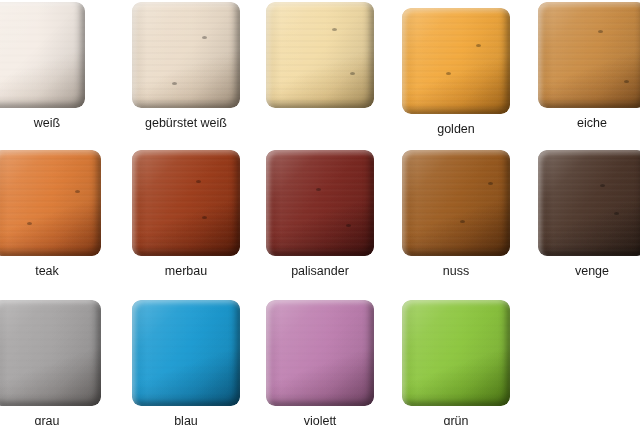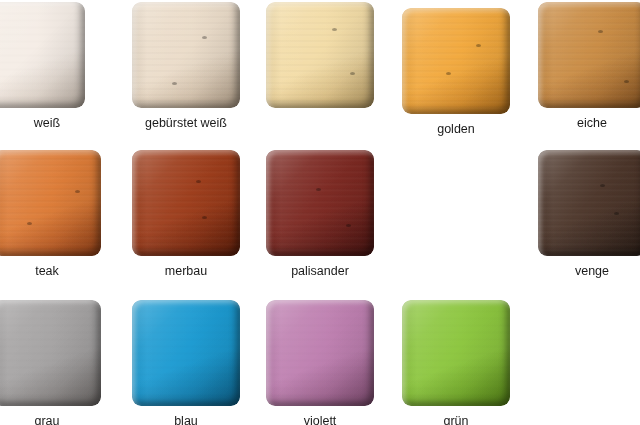--- a/index.html
+++ b/index.html
@@ -216,20 +216,31 @@
       <div class="swatch-tile">
         <div class="swatch-face" style="background: linear-gradient(160deg, rgb(156, 59, 25) 0%, rgb(156, 59, 25) 58%, rgb(110, 35, 12) 100%);"></div>
         <div class="sheen"></div>
         <div class="grain"></div>
         <span class="knot" style="left: 64px; top: 30px;"></span>
         <span class="knot" style="left: 70px; top: 66px;"></span>
         <div class="bevel"></div>
       </div>
       <div class="swatch-label">merbau</div>
     </div>
+    <div class="swatch-cell" style="left: 386px; top: 150px;">
+      <div class="swatch-tile">
+        <div class="swatch-face" style="background: linear-gradient(160deg, rgb(154, 90, 30) 0%, rgb(154, 90, 30) 58%, rgb(106, 55, 16) 100%);"></div>
+        <div class="sheen"></div>
+        <div class="grain"></div>
+        <span class="knot" style="left: 86px; top: 32px;"></span>
+        <span class="knot" style="left: 58px; top: 70px;"></span>
+        <div class="bevel"></div>
+      </div>
+      <div class="swatch-label">nuss</div>
+    </div>
     <div class="swatch-cell" style="left: 522px; top: 150px;">
       <div class="swatch-tile">
         <div class="swatch-face" style="background: linear-gradient(160deg, rgb(75, 52, 40) 0%, rgb(75, 52, 40) 58%, rgb(47, 32, 25) 100%);"></div>
         <div class="sheen"></div>
         <div class="grain"></div>
         <span class="knot" style="left: 62px; top: 34px;"></span>
         <span class="knot" style="left: 76px; top: 62px;"></span>
         <div class="bevel"></div>
       </div>
       <div class="swatch-label">venge</div>

